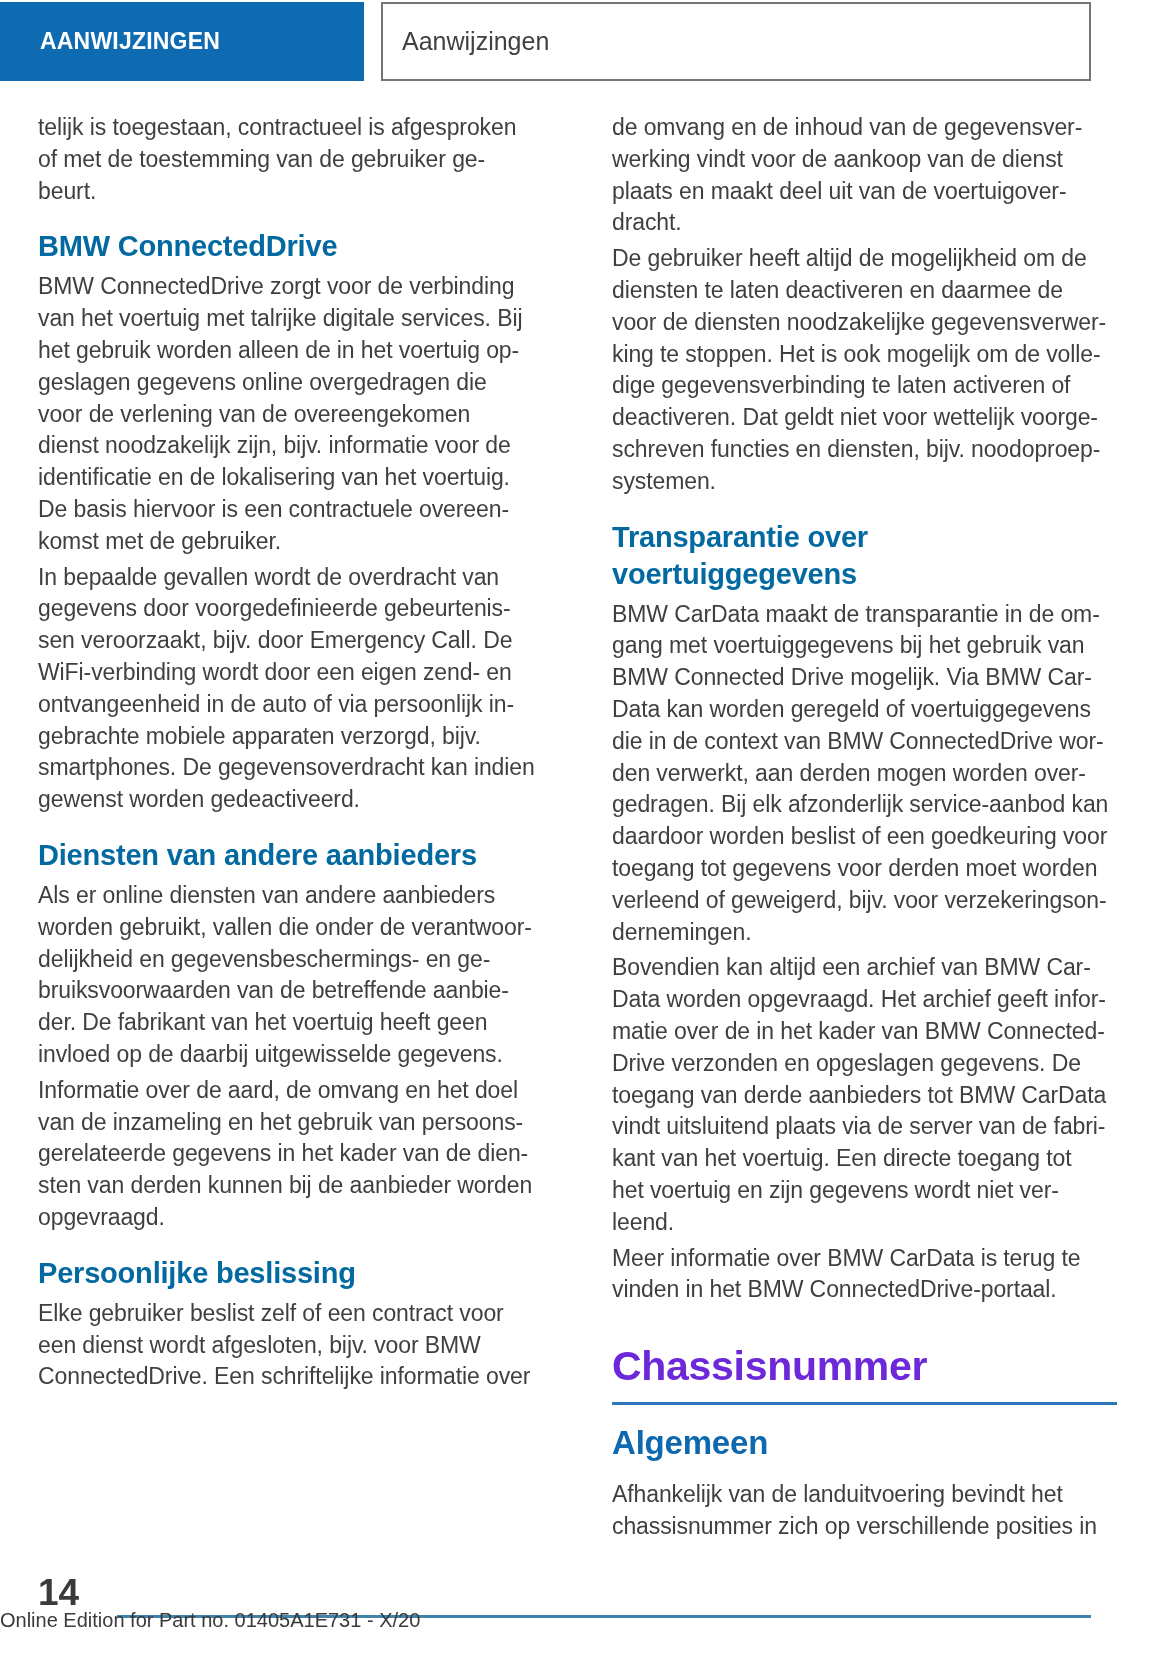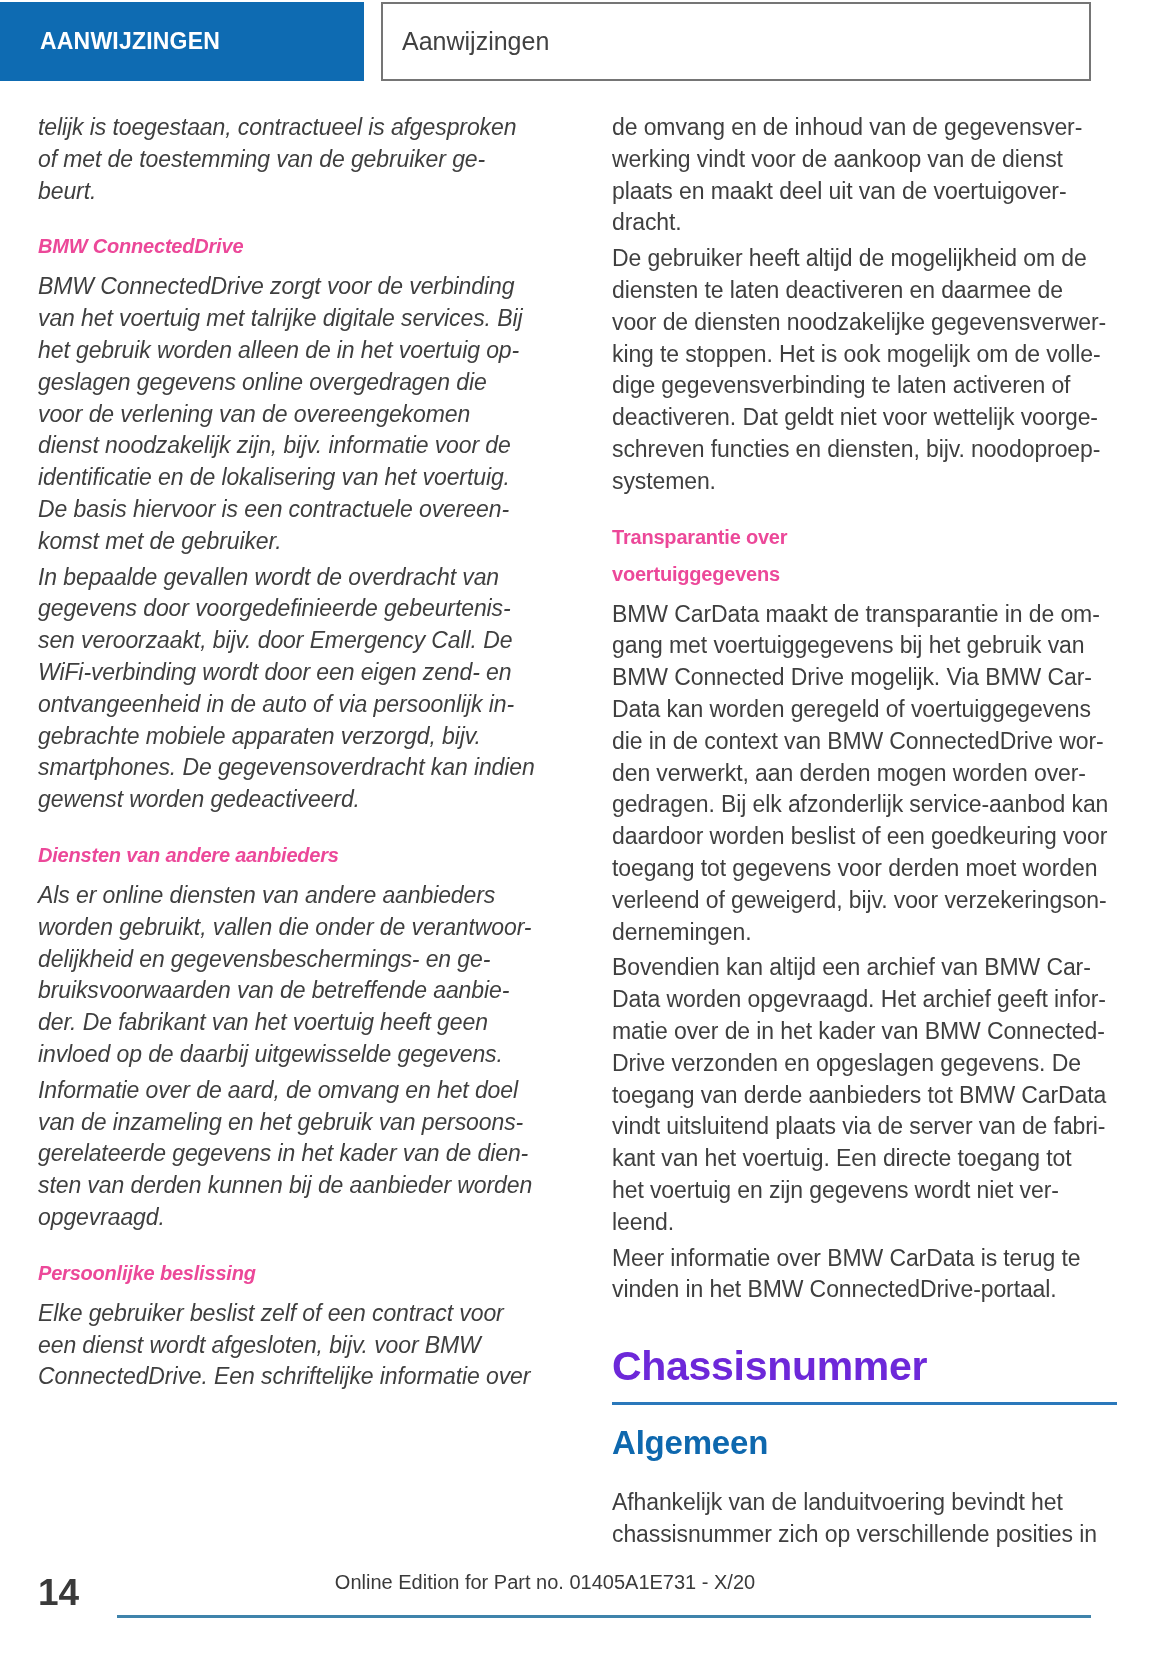--- a/index.html
+++ b/index.html
@@ -45,52 +45,52 @@
     color: #414141;
     background: #ffffff;
   }
 
   
   .col {
     position: absolute;
     top: 112px;
     width: 505px;
   }
-  .col-left  { left: 38px; font-style: italic; }
+  .col-left  { left: 38px; }
   .col-right { left: 612px; }
 
   .col p {
     margin: 0 0 4px 0;
     font-size: 23px;
     line-height: 31.8px;
     color: #3f3f3f;
     white-space: pre-line;
     letter-spacing: -0.1px;
   }
   .col h3 {
     margin: 21px 0 6px 0;
-    font-size: 20px;
+    font-size: 29px;
     line-height: 37px;
     font-weight: bold;
-    color: #ec4899;
+    color: #0369a1;
     white-space: pre-line;
     letter-spacing: -0.2px;
   }
   .col h1 {
     margin: 36px 0 18px 0;
     padding-bottom: 12px;
     font-size: 41px;
     line-height: 48px;
     font-weight: bold;
     color: #6d28d9;
     border-bottom: 3px solid #2a78bb;
     letter-spacing: -0.3px;
   }
   .col h2 {
-    margin: 6px 0 24px 0;
+    margin: 6px 0 16px 0;
     font-size: 33px;
     line-height: 40px;
     font-weight: bold;
     color: #0e68ae;
     letter-spacing: -0.2px;
   }
 
   
   .page-number {
     position: absolute;
@@ -100,23 +100,22 @@
     color: #3a3a3a;
   }
   .footer-rule {
     position: absolute;
     left: 117px; top: 1615px;
     width: 974px; height: 3px;
     background: #3f83ab;
   }
   .footer-edition {
     position: absolute;
-    left: 0; top: 1571px;
+    left: 0; top: 1609px;
     width: 1090px;
-    text-align: center;
     font-size: 20px;
     color: #3a3a3a;
   }
 </style>
 </head>
 <body>
 
 <div class="page">
 
   <div class="chapter-tab">AANWIJZINGEN</div>

